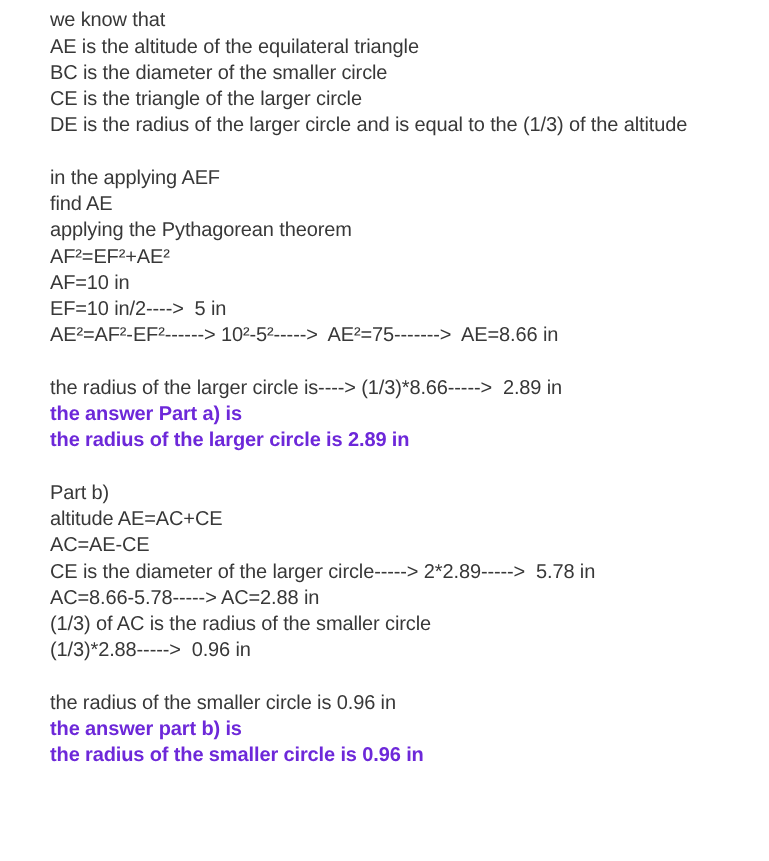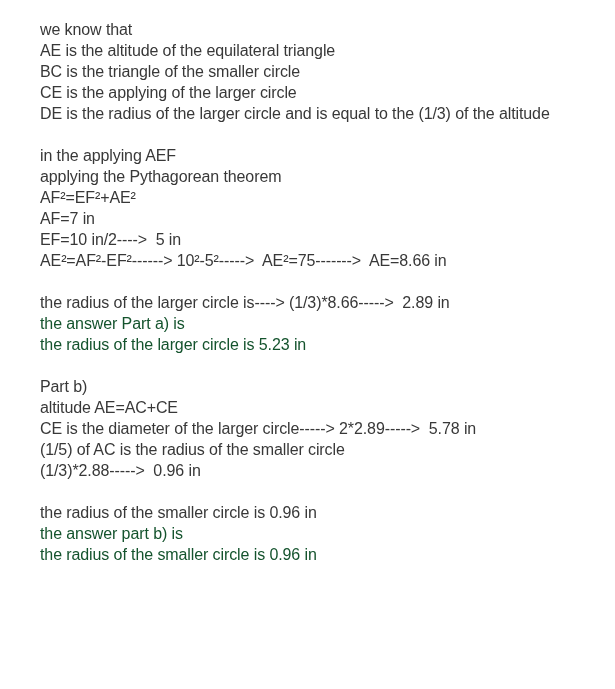--- a/index.html
+++ b/index.html
@@ -7,70 +7,73 @@
     padding: 0;
     background: #ffffff;
   }
   body {
     width: 615px;
     height: 689px;
     overflow: hidden;
     font-family: "Liberation Sans", sans-serif;
   }
   .doc {
-    padding: 19px 10px 0 40px;
+    padding: 6px 10px 0 40px;
   }
   .section {
     margin: 0 0 21px 0;
   }
   .line {
     font-size: 16px;
     line-height: 21px;
     color: #383838;
     white-space: pre-wrap;
     letter-spacing: -0.1px;
   }
   .line.bold {
-    font-weight: normal;
-    color: #14532d;
+    font-weight: bold;
+    color: #6d28d9;
   }
 </style>
 </head>
 <body>
 
 <div class="doc">
 
   <div class="section">
     <div class="line">we know that</div>
     <div class="line">AE is the altitude of the equilateral triangle</div>
-    <div class="line">BC is the triangle of the smaller circle</div>
-    <div class="line">CE is the applying of the larger circle</div>
+    <div class="line">BC is the diameter of the smaller circle</div>
+    <div class="line">CE is the triangle of the larger circle</div>
     <div class="line">DE is the radius of the larger circle and is equal to the (1/3) of the altitude</div>
   </div>
 
   <div class="section">
     <div class="line">in the applying AEF</div>
+    <div class="line">find AE</div>
     <div class="line">applying the Pythagorean theorem</div>
     <div class="line">AF²=EF²+AE²</div>
-    <div class="line">AF=7 in</div>
+    <div class="line">AF=10 in</div>
     <div class="line">EF=10 in/2----&gt;  5 in</div>
     <div class="line">AE²=AF²-EF²------&gt; 10²-5²-----&gt;  AE²=75-------&gt;  AE=8.66 in</div>
   </div>
 
   <div class="section">
     <div class="line">the radius of the larger circle is----&gt; (1/3)*8.66-----&gt;  2.89 in</div>
     <div class="line bold">the answer Part a) is</div>
-    <div class="line bold">the radius of the larger circle is 5.23 in</div>
+    <div class="line bold">the radius of the larger circle is 2.89 in</div>
   </div>
 
   <div class="section">
     <div class="line">Part b)</div>
     <div class="line">altitude AE=AC+CE</div>
+    <div class="line">AC=AE-CE</div>
     <div class="line">CE is the diameter of the larger circle-----&gt; 2*2.89-----&gt;  5.78 in</div>
-    <div class="line">(1/5) of AC is the radius of the smaller circle</div>
+    <div class="line">AC=8.66-5.78-----&gt; AC=2.88 in</div>
+    <div class="line">(1/3) of AC is the radius of the smaller circle</div>
     <div class="line">(1/3)*2.88-----&gt;  0.96 in</div>
   </div>
 
   <div class="section">
     <div class="line">the radius of the smaller circle is 0.96 in</div>
     <div class="line bold">the answer part b) is</div>
     <div class="line bold">the radius of the smaller circle is 0.96 in</div>
   </div>
 
 </div>

